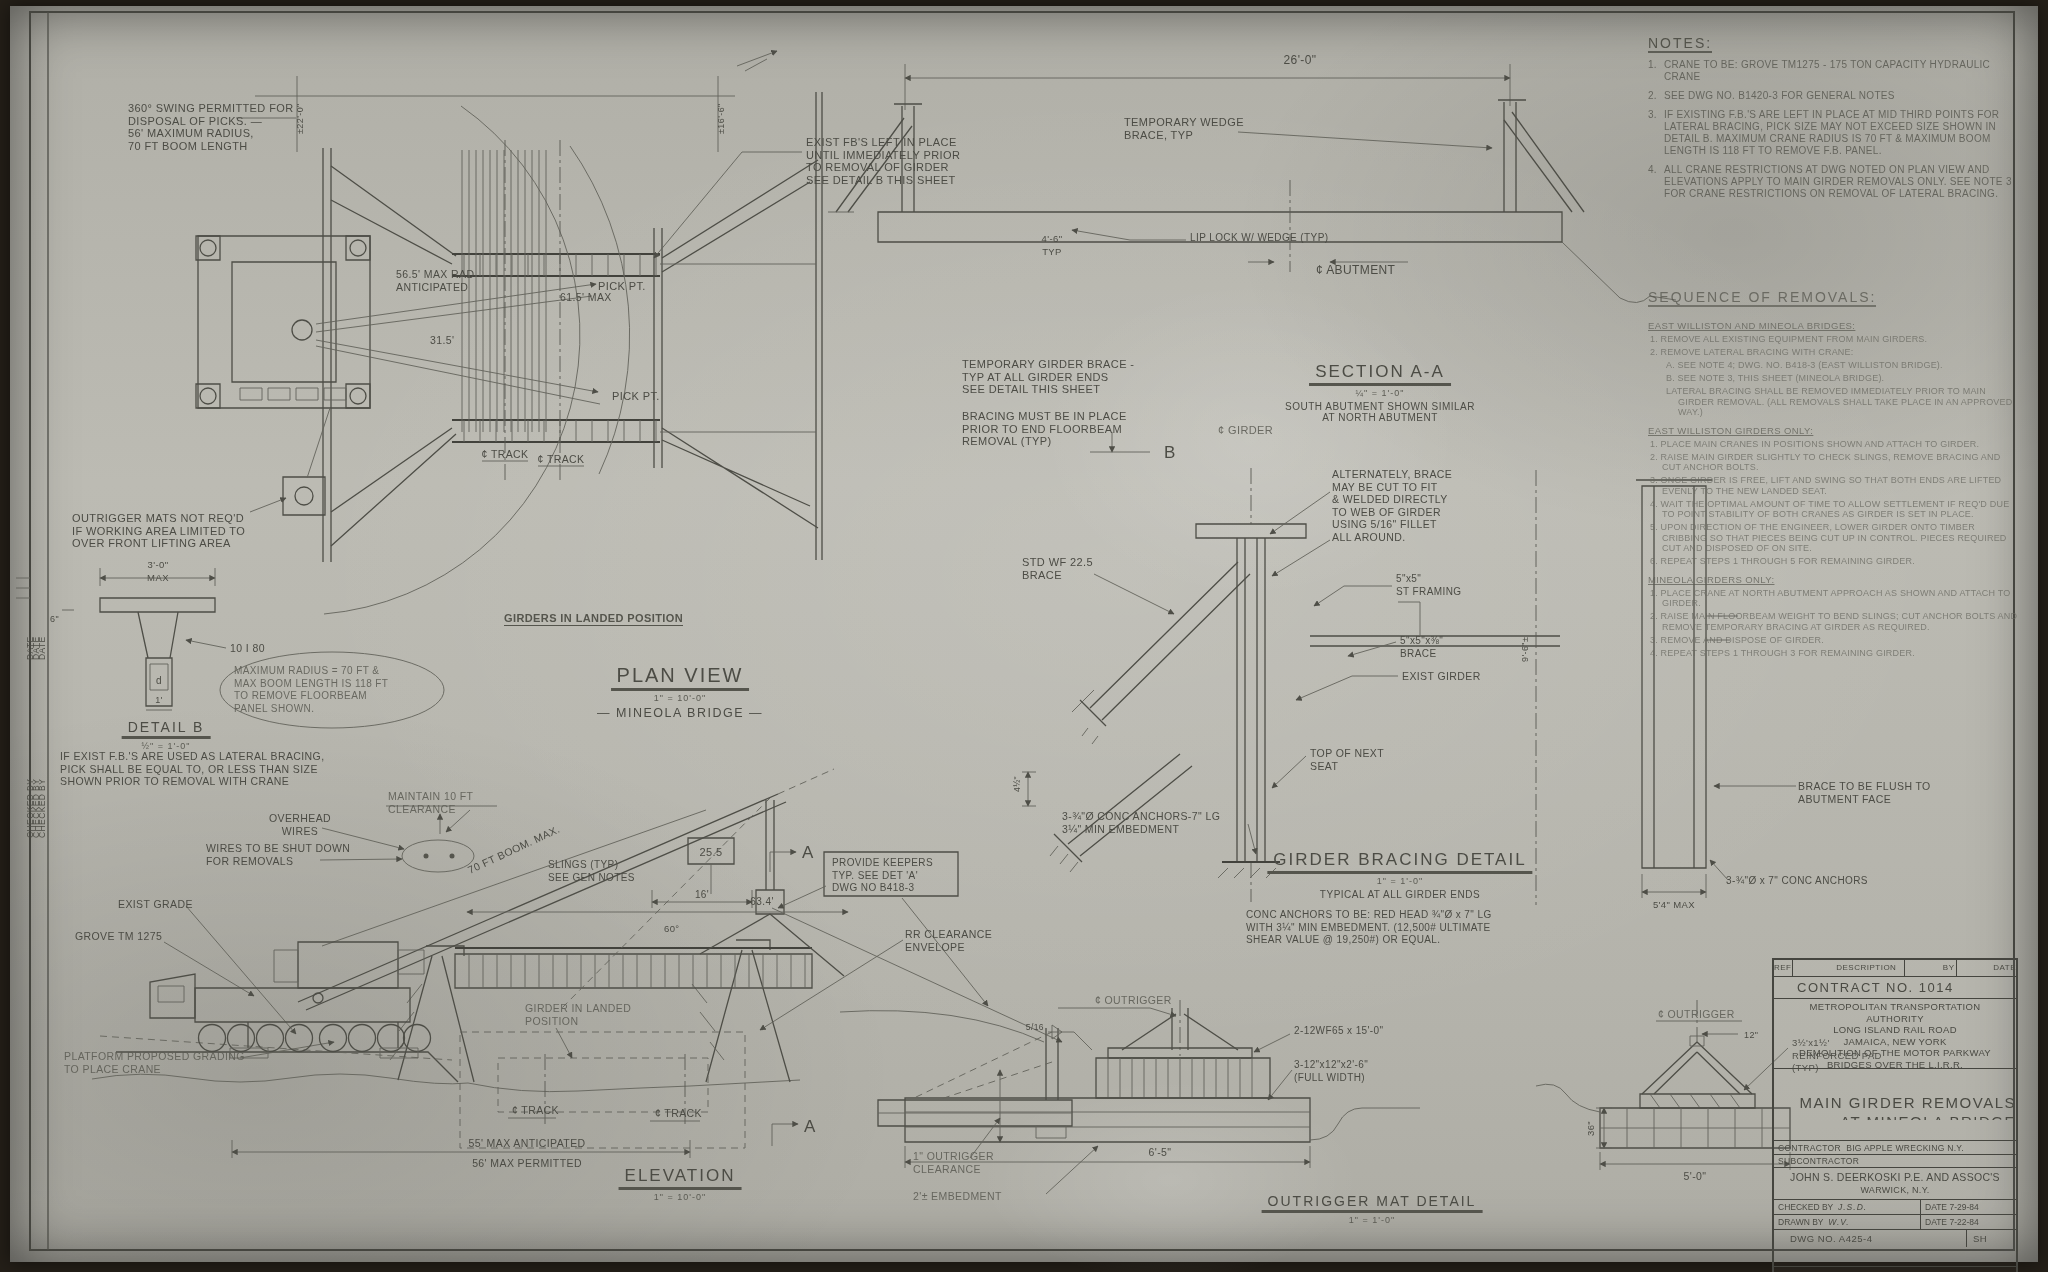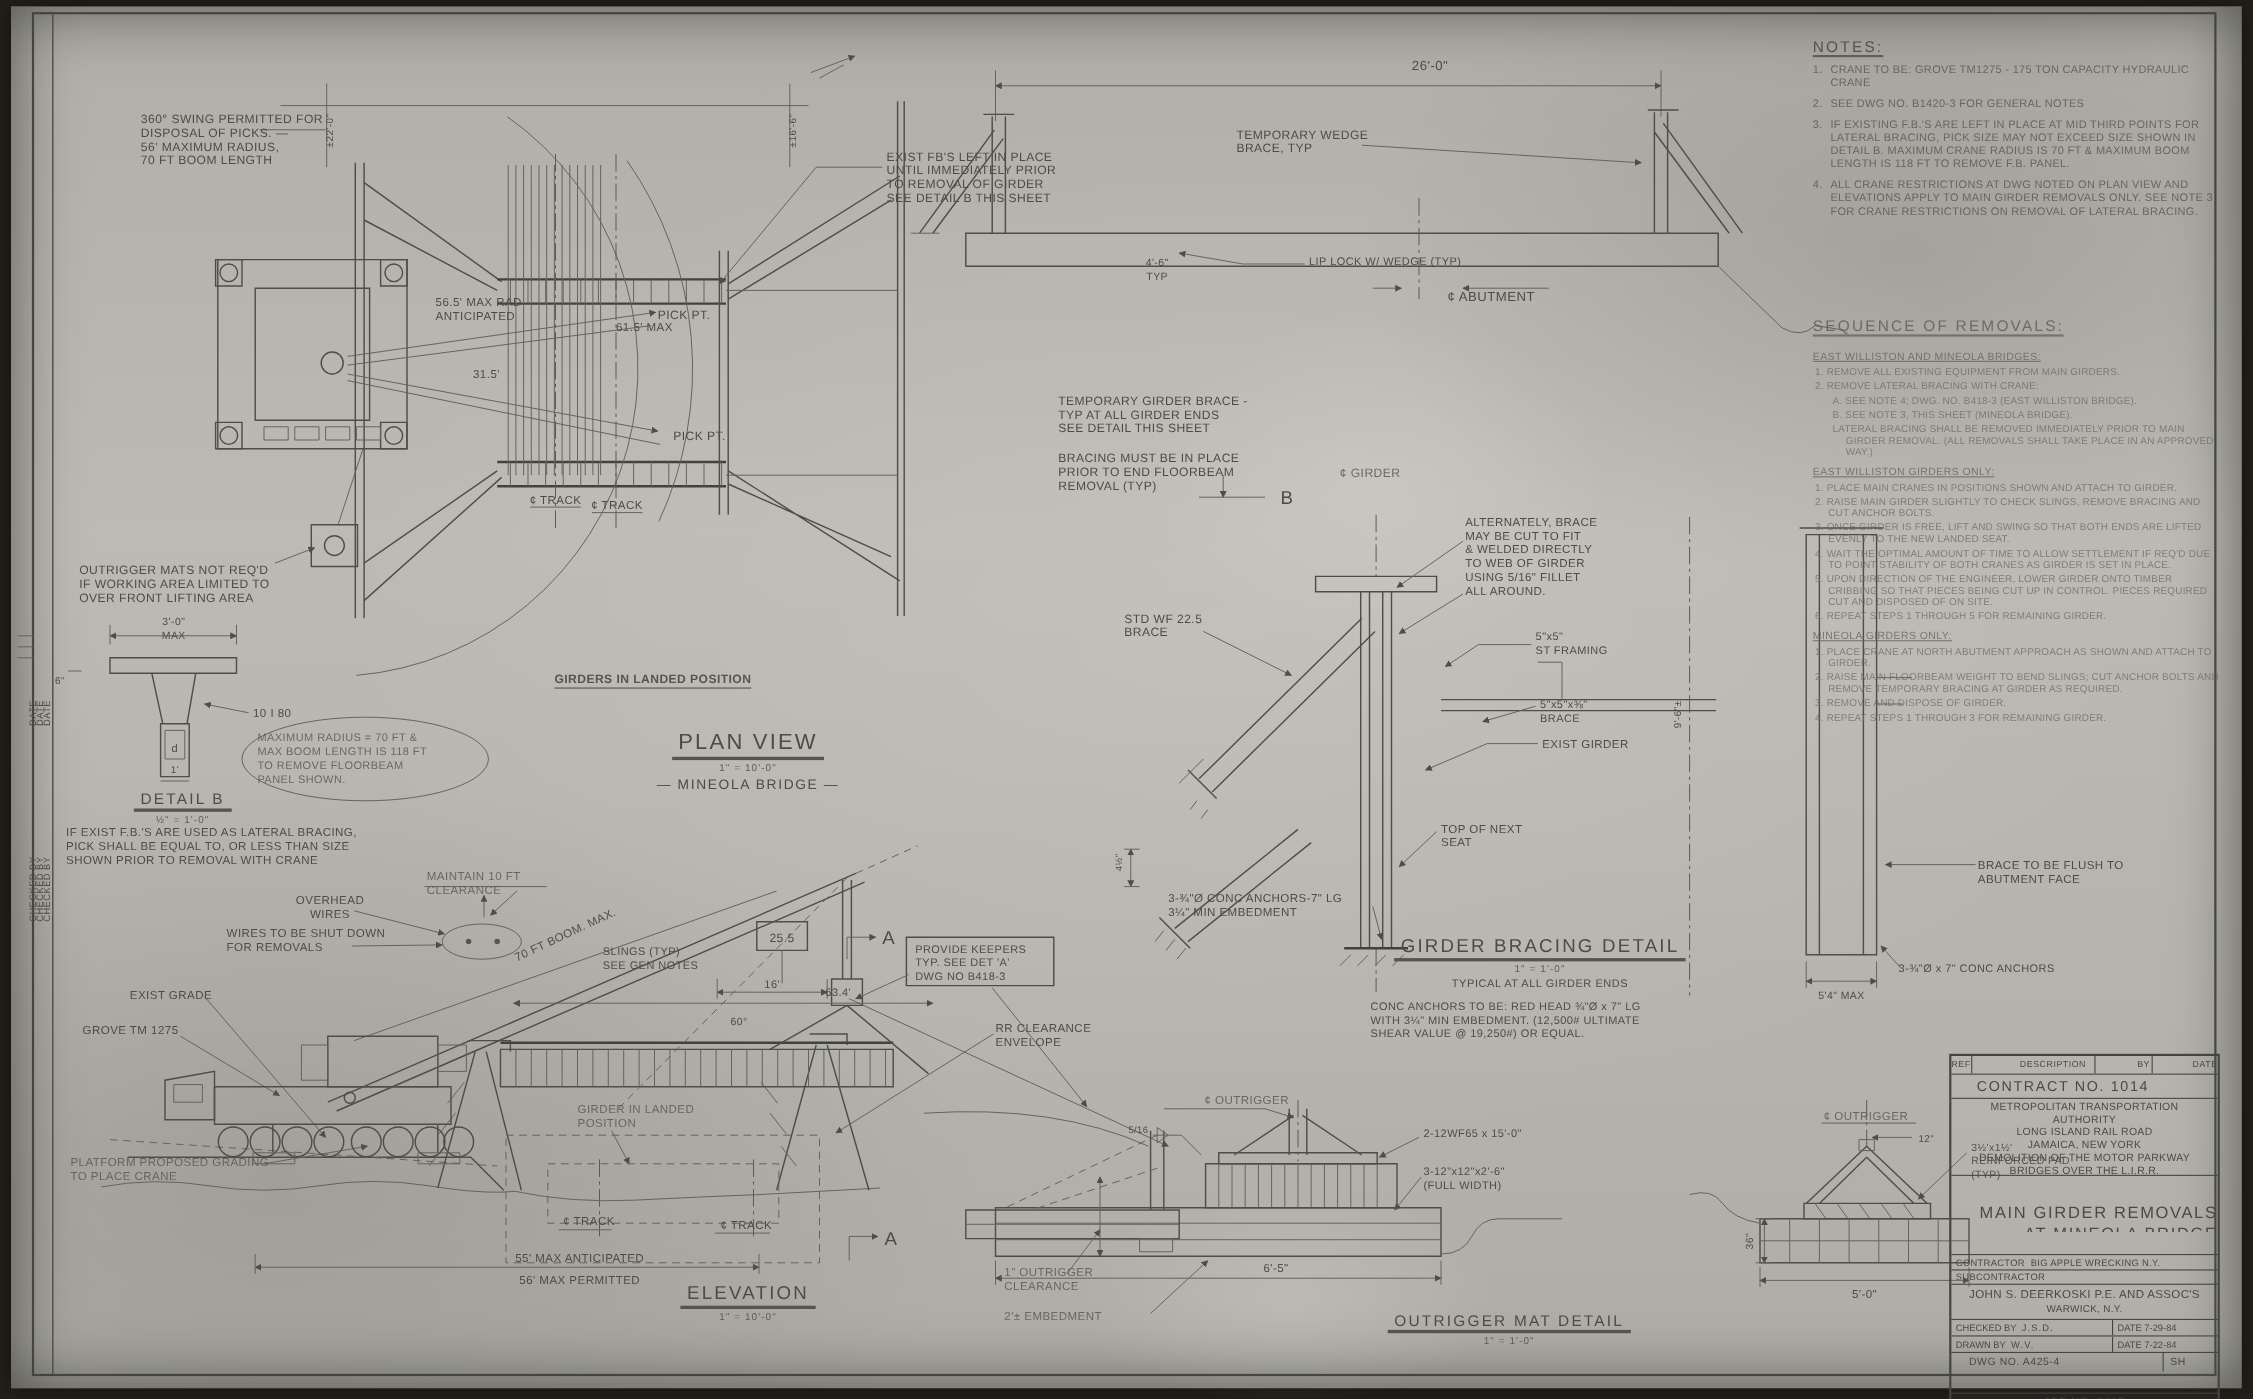--- a/index.html
+++ b/index.html
@@ -55,21 +55,21 @@
   .tb-sub{height:13px;font-size:8.5px;line-height:13px;padding-left:4px;letter-spacing:0.3px;}
   .tb-eng{height:32px;text-align:center;font-size:10.5px;line-height:13px;padding-top:3px;letter-spacing:0.3px;}
   .tb-eng .city{font-size:9px;}
   .tb-split{display:flex;height:15px;font-size:8.5px;line-height:15px;}
   .tb-split .l{width:142px;border-right:1px solid #45453f;padding-left:4px;}
   .tb-split .r{flex:1;padding-left:4px;}
   .tb-dwg{display:flex;height:18px;font-size:9.5px;line-height:18px;letter-spacing:0.5px;}
   .tb-dwg .l{width:176px;border-right:1px solid #45453f;padding-left:16px;}
   .tb-dwg .r{flex:1;padding-left:6px;}
   .tb-job{height:16px;text-align:center;font-size:9.5px;line-height:16px;letter-spacing:1px;margin-top:19px;}
-  .sig{letter-spacing:1px;text-align:center;}
+  .sig{font-style:italic;letter-spacing:1px;text-align:center;}
 </style>
 </head>
 <body>
 
 <div id="stage">
   <div id="sheet"></div>
   <div id="spot1" class="spot"></div>
   <div id="spot2" class="spot"></div>
 
   <svg id="draw" width="2048" height="1272" viewBox="0 0 2048 1272">
@@ -431,20 +431,26 @@
   </div>
 
   <div class="ultext" style="left:504px;top:612px;font-weight:bold;">GIRDERS IN LANDED POSITION</div>
 
   <div class="vtitle" style="left:680px;top:664px;">
     <div class="vt-name">PLAN VIEW</div>
     <div class="vt-scale">1" = 10'-0"</div>
     <div class="vt-sub">— MINEOLA BRIDGE —</div>
   </div>
 
+  <div class="vtitle" style="left:1380px;top:362px;">
+    <div class="vt-name md">SECTION A-A</div>
+    <div class="vt-scale">¼" = 1'-0"</div>
+    <div class="vt-sub sm">SOUTH ABUTMENT SHOWN SIMILAR</div>
+    <div class="vt-sub sm" style="margin-top:0;">AT NORTH ABUTMENT</div>
+  </div>
 
   <div class="vtitle" style="left:1400px;top:850px;">
     <div class="vt-name md">GIRDER BRACING DETAIL</div>
     <div class="vt-scale">1" = 1'-0"</div>
     <div class="vt-sub sm">TYPICAL AT ALL GIRDER ENDS</div>
   </div>
 
   <div class="vtitle" style="left:680px;top:1166px;">
     <div class="vt-name md">ELEVATION</div>
     <div class="vt-scale">1" = 10'-0"</div>

